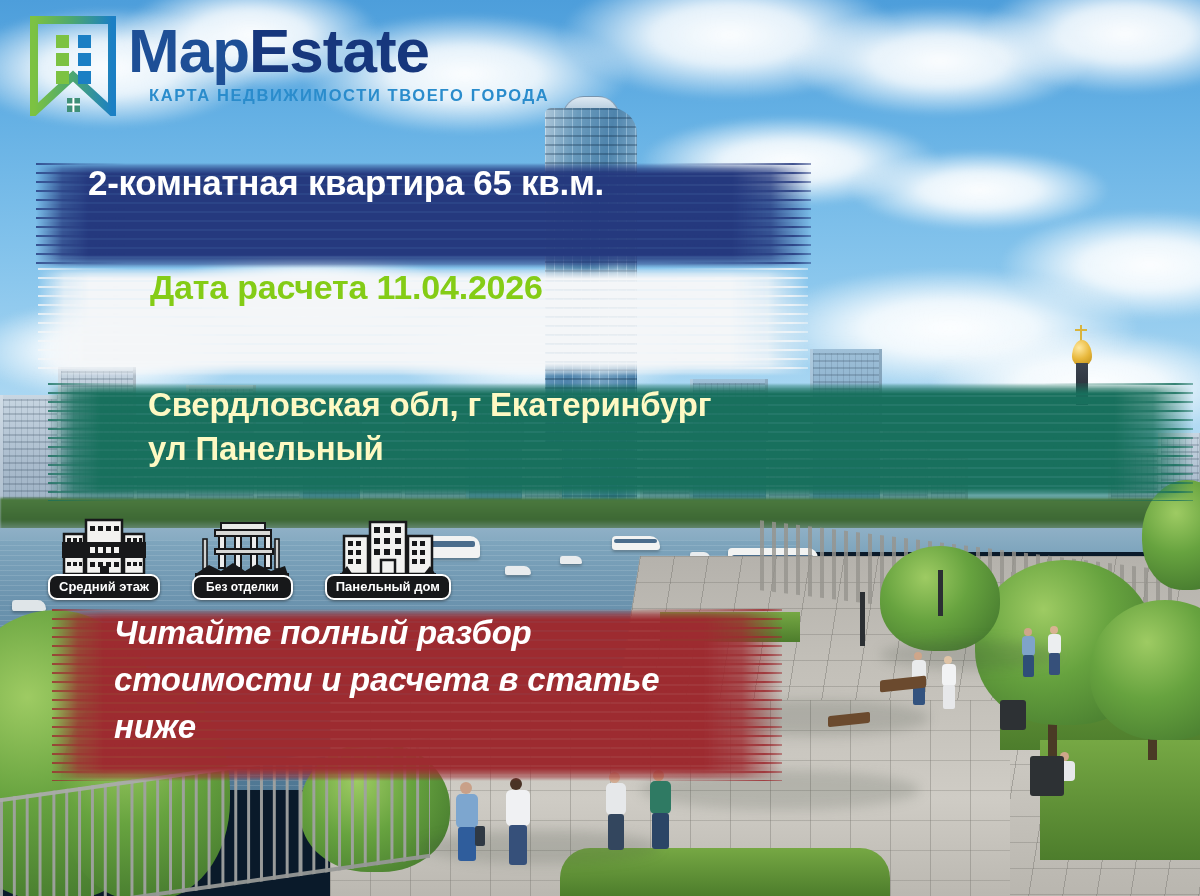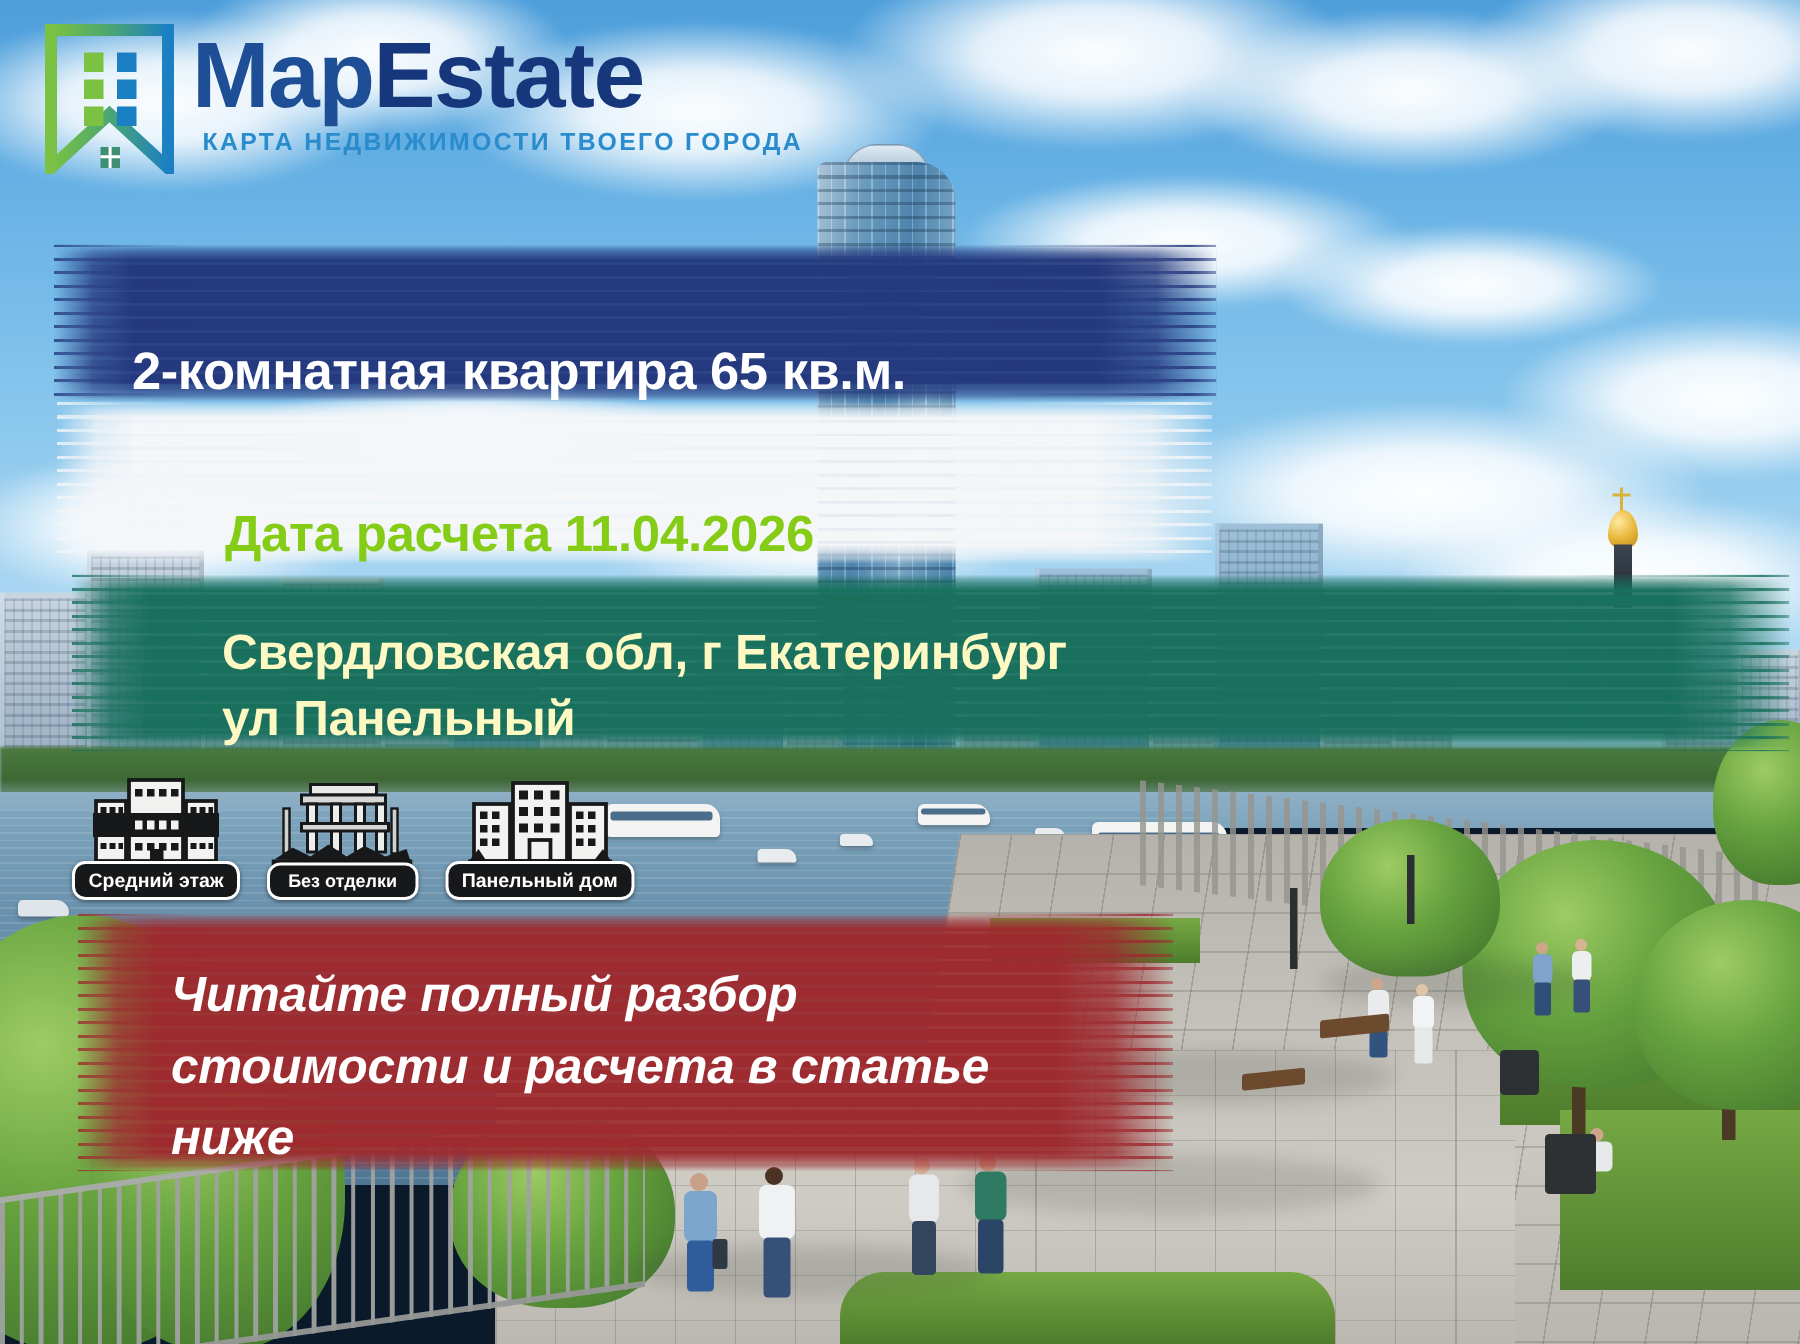--- a/index.html
+++ b/index.html
@@ -177,29 +177,29 @@
   }
   .logo-mark{ width:86px; height:100px; flex:0 0 auto; }
   .logo-text-block{ padding-top:6px; }
   .logo-title{
     font-size:62px; line-height:.95; font-weight:700; letter-spacing:-1px;
     color:#1e4f96; font-family:"Liberation Sans","DejaVu Sans",sans-serif;
     white-space:nowrap;
   }
   .logo-title .accent{ color:#17377d; }
   .logo-sub{
-    margin-top:5px; margin-left:7px;
+    margin-top:5px; margin-left:21px;
     font-size:16.5px; font-weight:700; letter-spacing:1.6px; color:#2a8ccc;
     white-space:nowrap;
   }
 
   
   .banner{
     position:absolute;
-    display:flex; align-items:flex-end;
+    display:flex; align-items:flex-start;
   }
   
   .brush{
     position:absolute; inset:0;
     background: var(--c);
     -webkit-mask-image:
       repeating-linear-gradient(to bottom, #000 0 3px, rgba(0,0,0,.92) 3px 5px, #000 5px 9px),
       linear-gradient(to right, transparent 0, rgba(0,0,0,.25) 8px, rgba(0,0,0,.8) 26px, #000 52px, #000 calc(100% - 78px), rgba(0,0,0,.82) calc(100% - 40px), rgba(0,0,0,.25) calc(100% - 12px), transparent 100%),
       linear-gradient(to bottom, transparent 0, rgba(0,0,0,.55) 4px, #000 11px, #000 calc(100% - 13px), rgba(0,0,0,.5) calc(100% - 4px), transparent 100%);
     -webkit-mask-composite: source-in;
@@ -243,21 +243,21 @@
   }
 
   
   #banner-cta{ left:52px; top:609px; width:730px; height:172px; --c:#9d2b30; }
   #banner-cta .banner-text{
     color:#ffffff; font-size:33px; line-height:1.43; padding-left:62px; letter-spacing:-.2px;font-style:italic;
   }
 
   
   .features{
-    position:absolute; left:48px; top:516px; display:flex; align-items:flex-end; gap:18px; z-index:5;
+    position:absolute; left:48px; top:516px; display:flex; align-items:flex-end; gap:32px; z-index:5;
   }
   .feature{ display:flex; flex-direction:column; align-items:center; }
   .feature-icon{ height:62px; display:flex; align-items:flex-end; justify-content:center; }
   .feature-label{
     margin-top:-4px;
     background:#17181a; color:#ffffff;
     border:2px solid #ffffff; border-radius:9px;
     padding:3px 9px 4px;
     font-size:13.5px; font-weight:700; white-space:nowrap;
     box-shadow:0 1px 3px rgba(0,0,0,.5);

